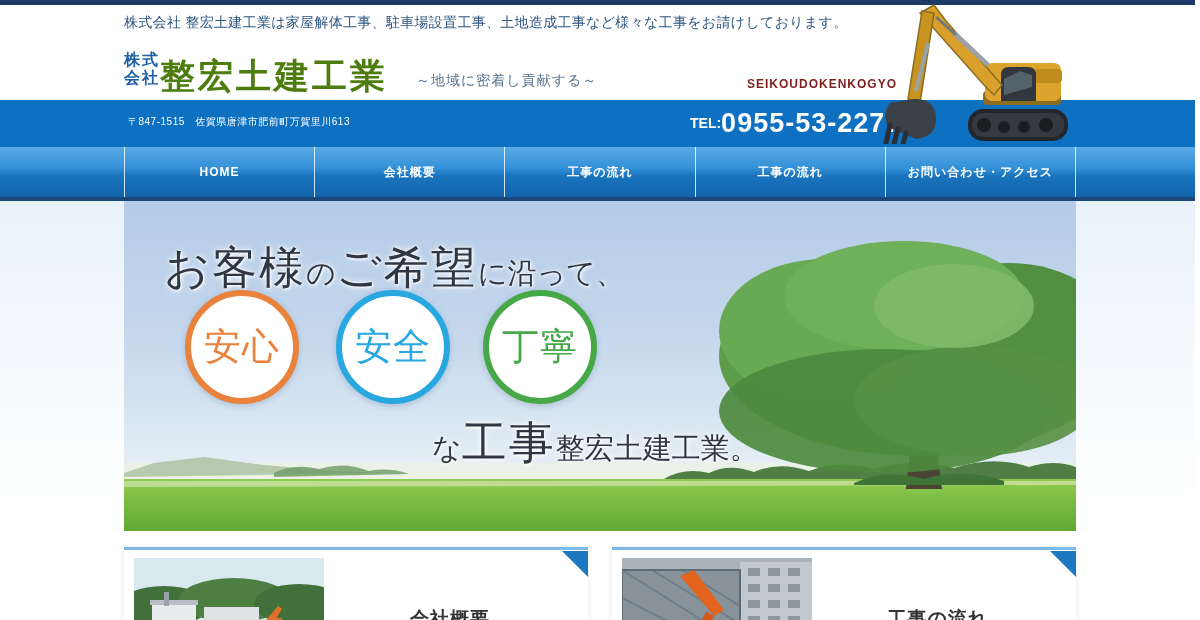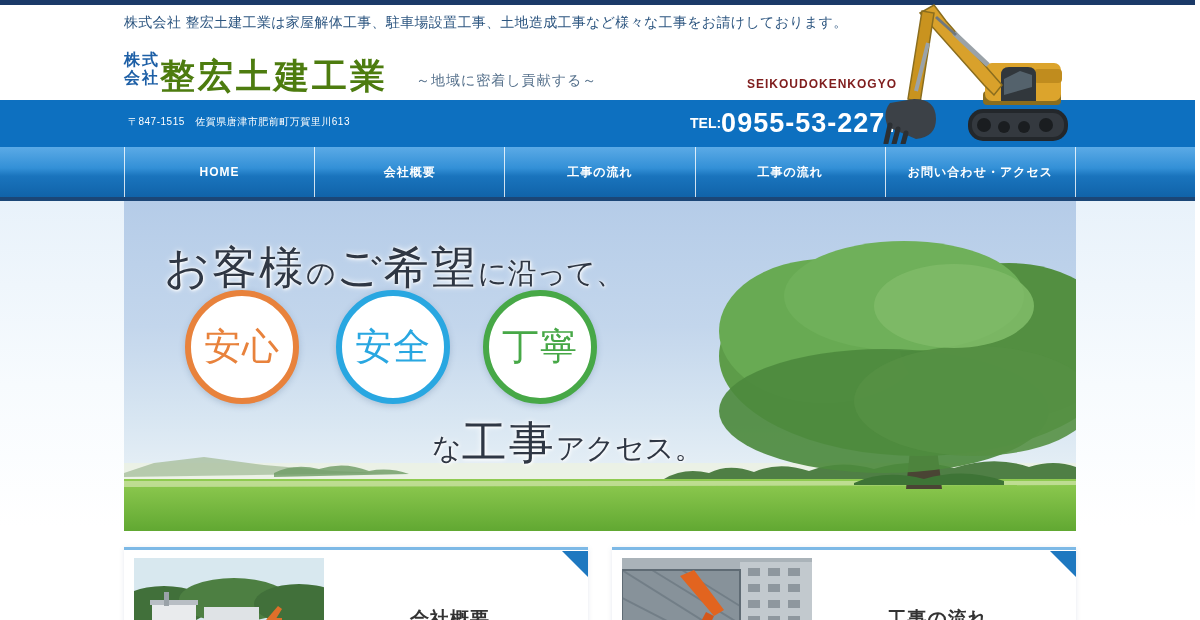--- a/index.html
+++ b/index.html
@@ -169,21 +169,21 @@
       <span>安心</span>
     </div>
     <div class="hero-circle circle-2" style="border-color: rgb(41, 167, 225); color: rgb(41, 167, 225); text-align: right;">
       <span>安全</span>
     </div>
     <div class="hero-circle circle-3" style="border-color: rgb(71, 168, 71); color: rgb(71, 168, 71);">
       <span>丁寧</span>
     </div>
 
     <div class="hero-line2">
-      <span class="hero-small">な</span><span class="hero-big">工事</span><span class="hero-small">アクセス。</span>
+      <span class="hero-small">な</span><span class="hero-big">工事</span><span class="hero-small">整宏土建工業。</span>
     </div>
   </section>
 
   <div class="cards">
 
     <div class="card">
       <div class="card-triangle"></div>
       <svg class="card-photo" viewBox="0 0 190 110" preserveAspectRatio="none" aria-hidden="true">
         <rect x="0" y="0" width="190" height="110" fill="#d8e8ef"></rect>
         <ellipse cx="30" cy="48" rx="45" ry="20" fill="#41703a"></ellipse>

